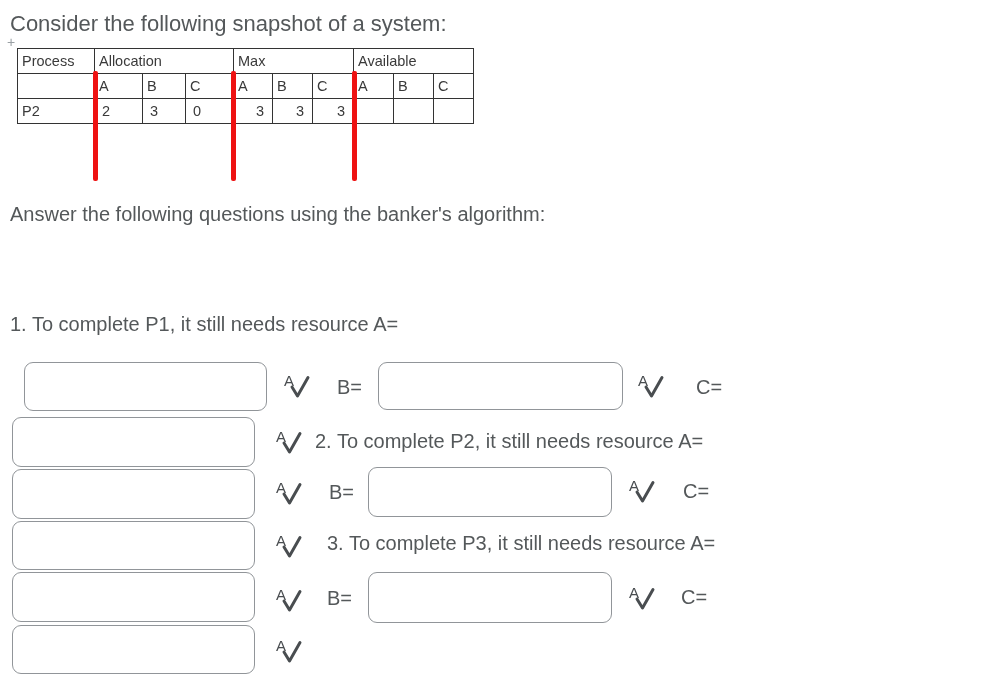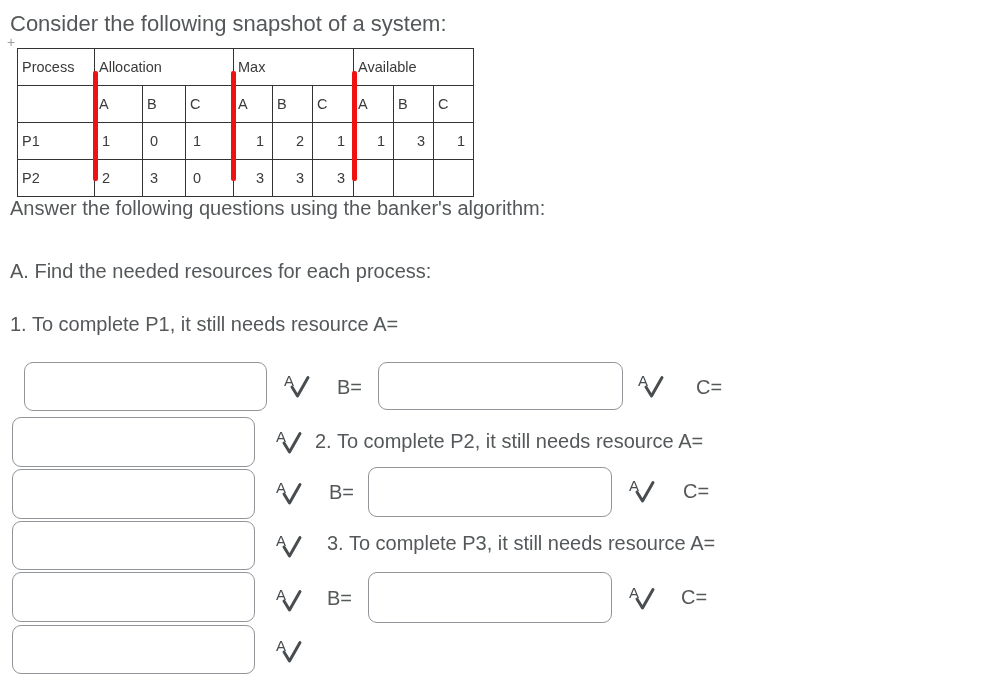--- a/index.html
+++ b/index.html
@@ -39,21 +39,21 @@
   
   table.snap{
     position:absolute;left:17px;top:48px;
     width:456px;table-layout:fixed;
     border-collapse:collapse;
     font-family:"Liberation Sans",sans-serif;
     font-size:14.5px;color:var(--table-text,#3a3a3a);
   }
   table.snap td{
     border:1px solid var(--table-border,#333);
-    padding:10px 4px;vertical-align:middle;
+    padding:4px 4px;vertical-align:middle;
     overflow:hidden;white-space:nowrap;
   }
   table.snap tr{height:25px;}
   table.snap tr.sub{height:24px;}
   table.snap td.num-l{text-align:left;padding-left:7px;}
   table.snap td.num-r{text-align:right;padding-right:8px;}
   .redline{
     position:absolute;width:5px;
     background:var(--red-marker,#ee1212);
     border-radius:2px;
@@ -116,52 +116,39 @@
       <td>B</td>
       <td>C</td>
       <td>A</td>
       <td>B</td>
       <td>C</td>
       <td>A</td>
       <td>B</td>
       <td>C</td>
     </tr>
     <tr>
-      <td>P1</td>
-      <td class="num-l">1</td>
-      <td class="num-l">0</td>
-      <td class="num-l">1</td>
-      <td class="num-r">1</td>
-      <td class="num-r">2</td>
-      <td class="num-r">1</td>
-      <td class="num-r">1</td>
-      <td class="num-r">3</td>
-      <td class="num-r">1</td>
-    </tr>
-    <tr>
       <td>P2</td>
       <td class="num-l">2</td>
       <td class="num-l">3</td>
       <td class="num-l">0</td>
       <td class="num-r">3</td>
       <td class="num-r">3</td>
       <td class="num-r">3</td>
       <td class="num-r"></td>
       <td class="num-r"></td>
       <td class="num-r"></td>
     </tr>
   </tbody>
     </table>
 
   <div class="redline" style="left:93px;top:71px;height:110px;"></div>
   <div class="redline" style="left:231px;top:71px;height:110px;"></div>
   <div class="redline" style="left:352px;top:71px;height:110px;"></div>
 
-  <div class="para" style="left:10px;top:196px;">Answer the following questions using the banker's algorithm:</div>
-  <div class="para" style="left:10px;top:259px;">A. Find the needed resources for each process:</div>
+  <div class="para" style="left:10px;top:202px;">Answer the following questions using the banker's algorithm:</div>
   <div class="para" style="left:10px;top:312px;">1. To complete P1, it still needs resource A=</div>
 
   <input class="blank" type="text" style="left: 24px; top: 362px; width: 243px; height: 49px;" value="">
   <svg class="sc" style="left:283px;top:372px;" width="27" height="28" viewBox="0 0 27 28">
     <text class="sc-a" x="1" y="14">A</text>
     <path class="sc-check" d="M9 15 L14.5 24 L25 5.5"></path>
   </svg>
   <div class="lbl" style="left:337px;top:377px;">B=</div>
   <input class="blank" type="text" style="left: 378px; top: 362px; width: 245px; height: 48px;" value="">
   <svg class="sc" style="left:637px;top:372px;" width="27" height="28" viewBox="0 0 27 28">

